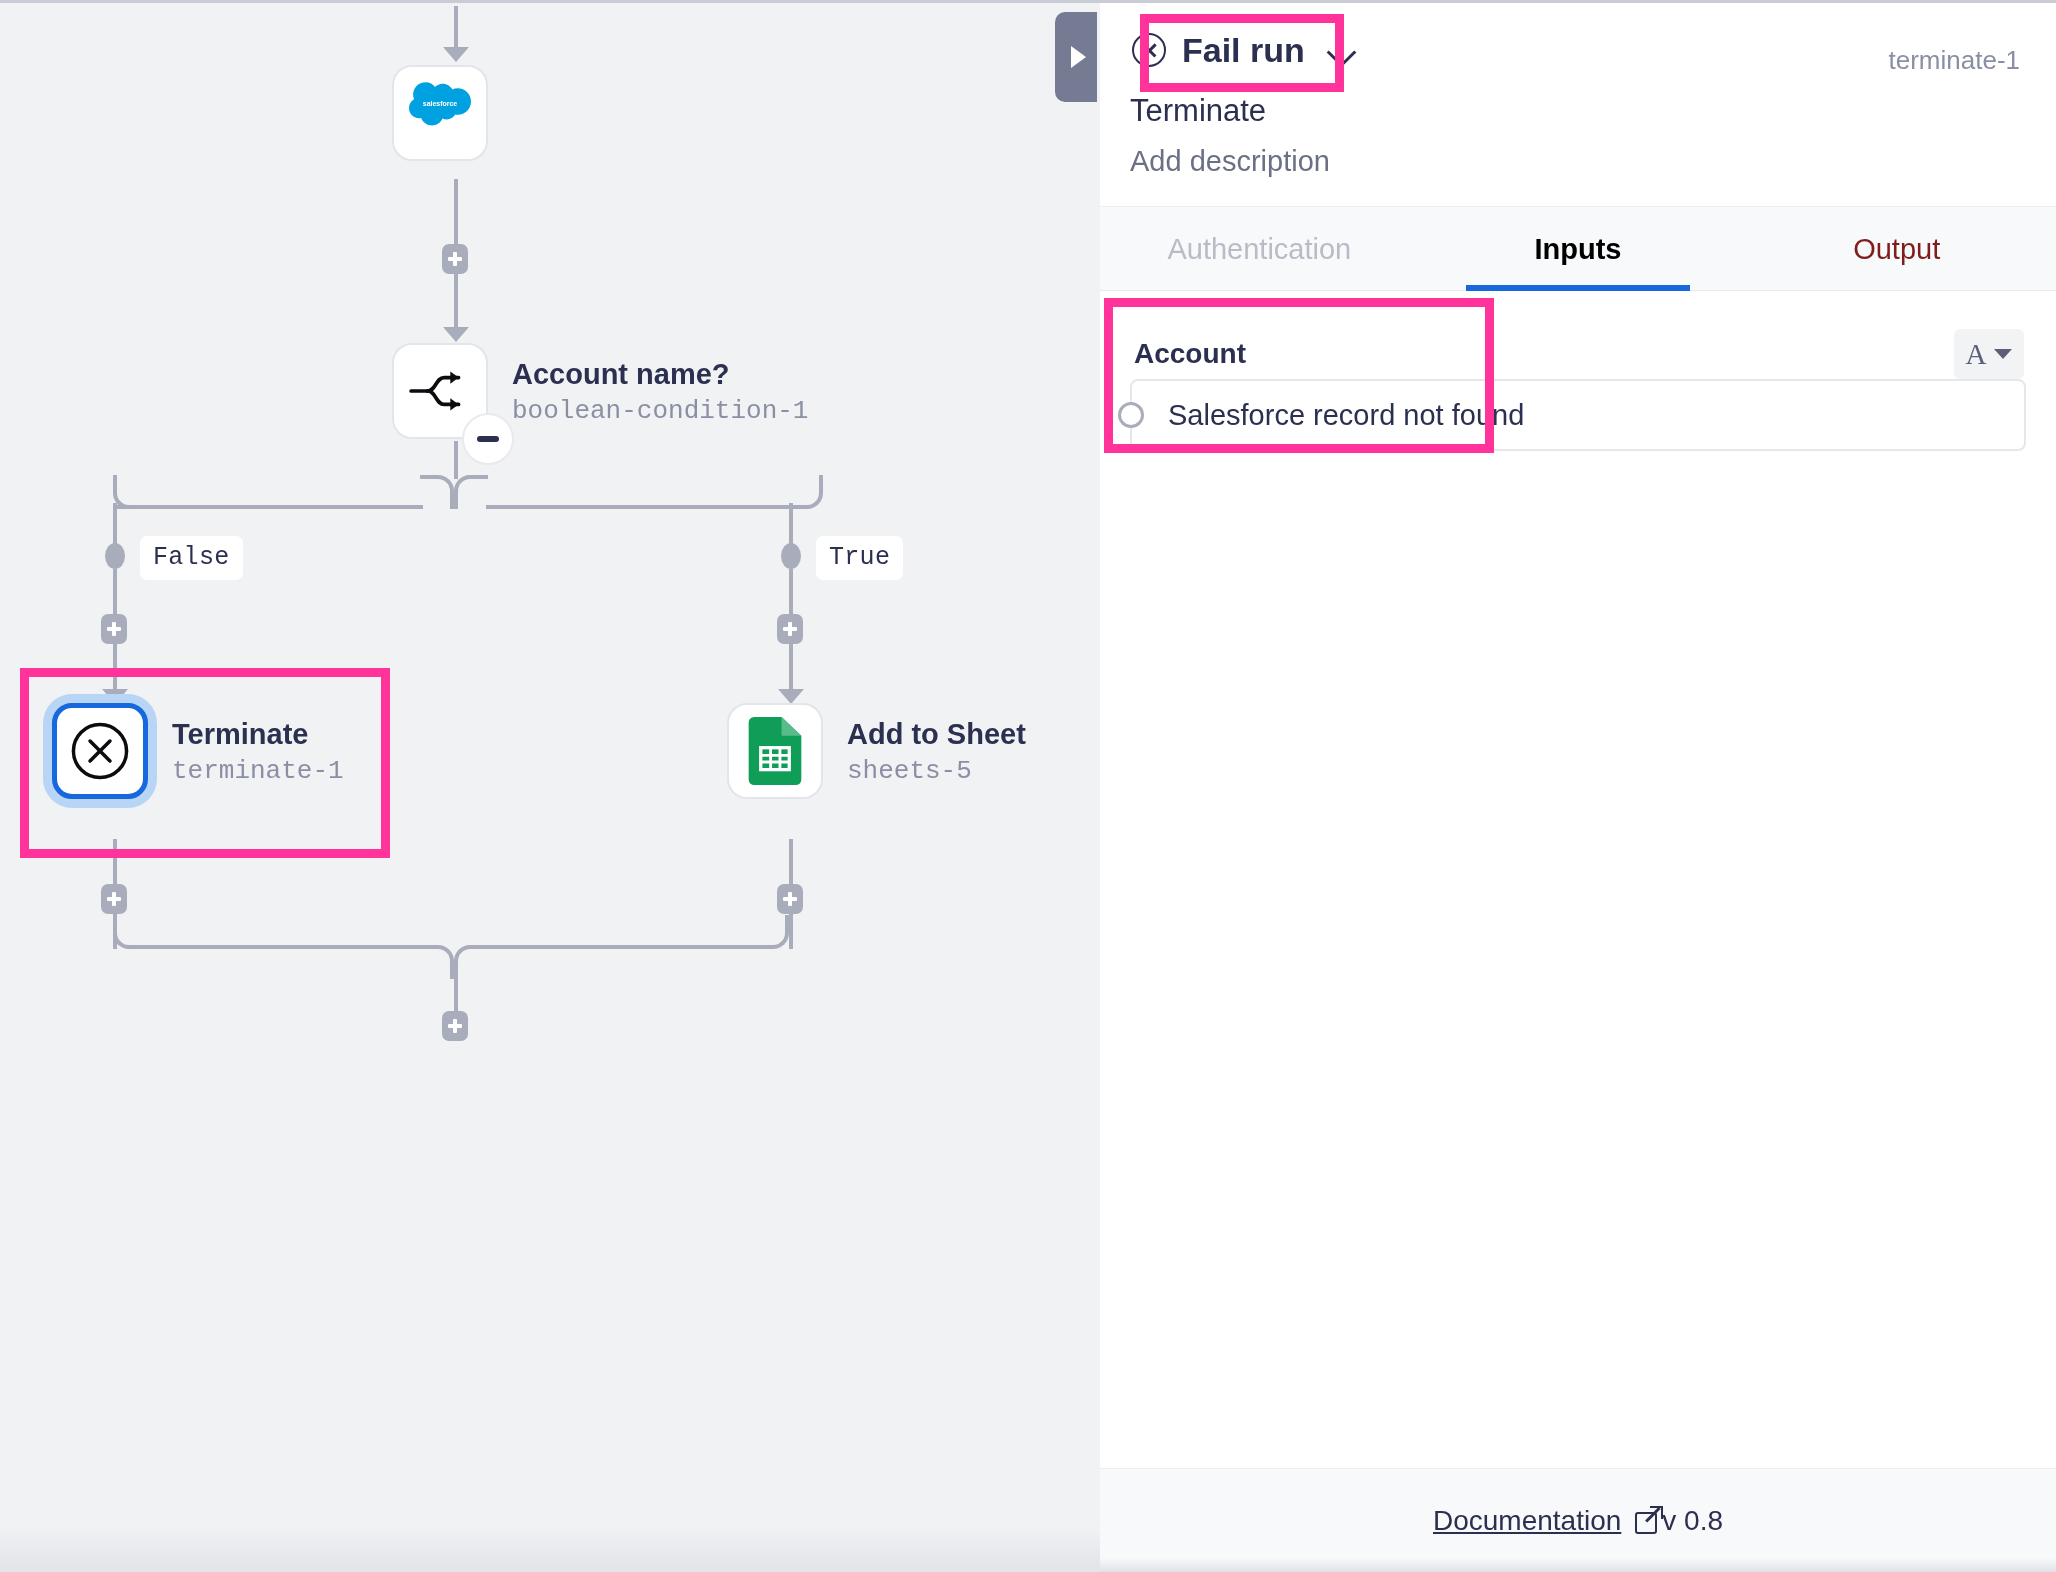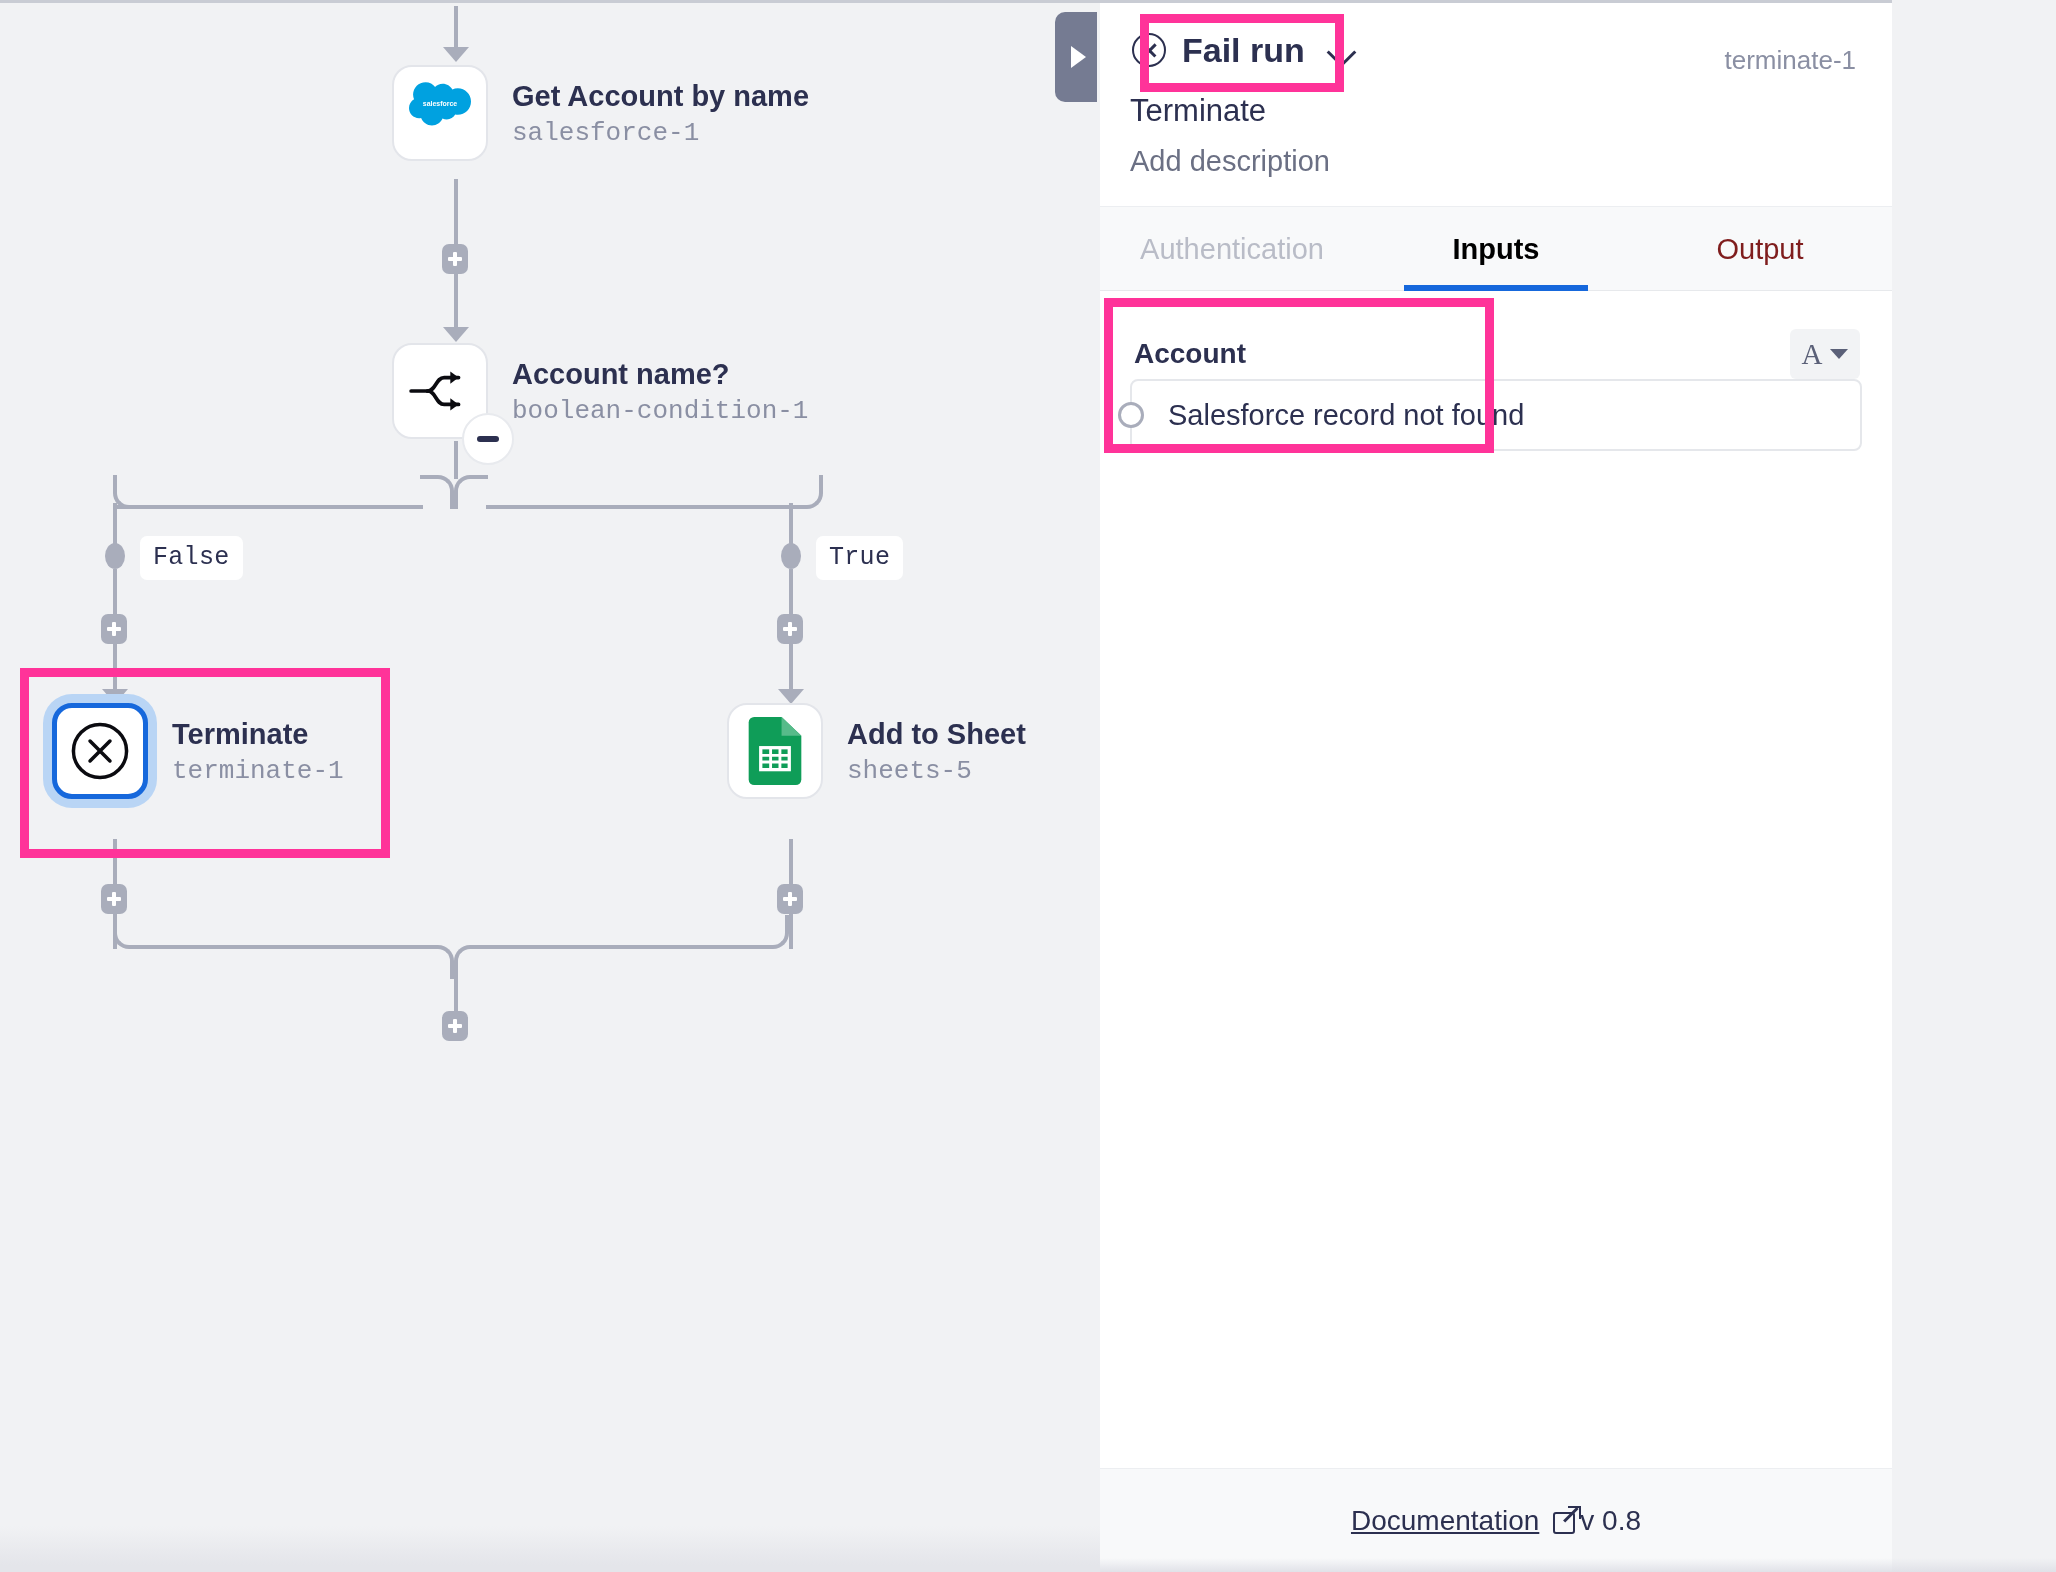--- a/index.html
+++ b/index.html
@@ -175,21 +175,21 @@
     border-top: 11px solid transparent;
     border-bottom: 11px solid transparent;
     border-left: 15px solid #ffffff;
     margin-left: 4px;
   }
 
   
   #panel {
     position: absolute;
     left: 1100px; top: 0;
-    width: 792px; height: 1572px;
+    width: 956px; height: 1572px;
     background: #ffffff;
     border-top: 3px solid #c9ccd4;
     display: flex;
     flex-direction: column;
   }
 
   #panel-header {
     position: relative;
     padding: 26px 30px 0 30px;
     flex: none;
@@ -430,24 +430,20 @@
     <div class="arrowhead" style="left:443px; top:44px;"></div>
 
     <div class="node" style="left:392px; top:62px;">
       <div class="node-box">
         <div class="sf-logo">
           <svg viewBox="0 0 64 46" width="62" height="45" xmlns="http://www.w3.org/2000/svg">
             <path fill="#00A1E0" d="M26.6 5.1c2.1-2.2 5-3.5 8.2-3.5 4.3 0 8 2.4 10 5.9 1.7-.8 3.6-1.2 5.6-1.2 7.5 0 13.6 6.1 13.6 13.7S57.9 33.7 50.4 33.7c-.9 0-1.8-.1-2.7-.3-1.7 3-5 5.1-8.7 5.1-1.6 0-3.1-.4-4.4-1-1.8 4.2-6 7.2-10.9 7.2-5.1 0-9.5-3.2-11.2-7.7-.7.2-1.5.2-2.2.2C4.6 37.2 0 32.5 0 26.7c0-3.9 2.1-7.3 5.2-9.1-.6-1.5-1-3.1-1-4.8C4.2 5.7 10 0 17.1 0c4.1 0 7.8 2 10.1 5.1z"></path>
             <text x="32" y="25" font-family="Liberation Sans, sans-serif" font-size="7.2" font-weight="bold" fill="#ffffff" text-anchor="middle">salesforce</text>
           </svg>
         </div>
-      </div>
-      <div class="node-text">
-        <div class="node-title">Get Account by name</div>
-        <div class="node-sub">salesforce-1</div>
       </div>
     </div>
 
     <div class="edge edge-v" style="left:454px; top:176px; height:68px;"></div>
     <div class="plus-btn" style="left:442px; top:241px;"></div>
     <div class="edge edge-v" style="left:454px; top:271px; height:55px;"></div>
     <div class="arrowhead" style="left:443px; top:324px;"></div>
 
     <div class="node" style="left:392px; top:340px;">
       <div class="node-box">

